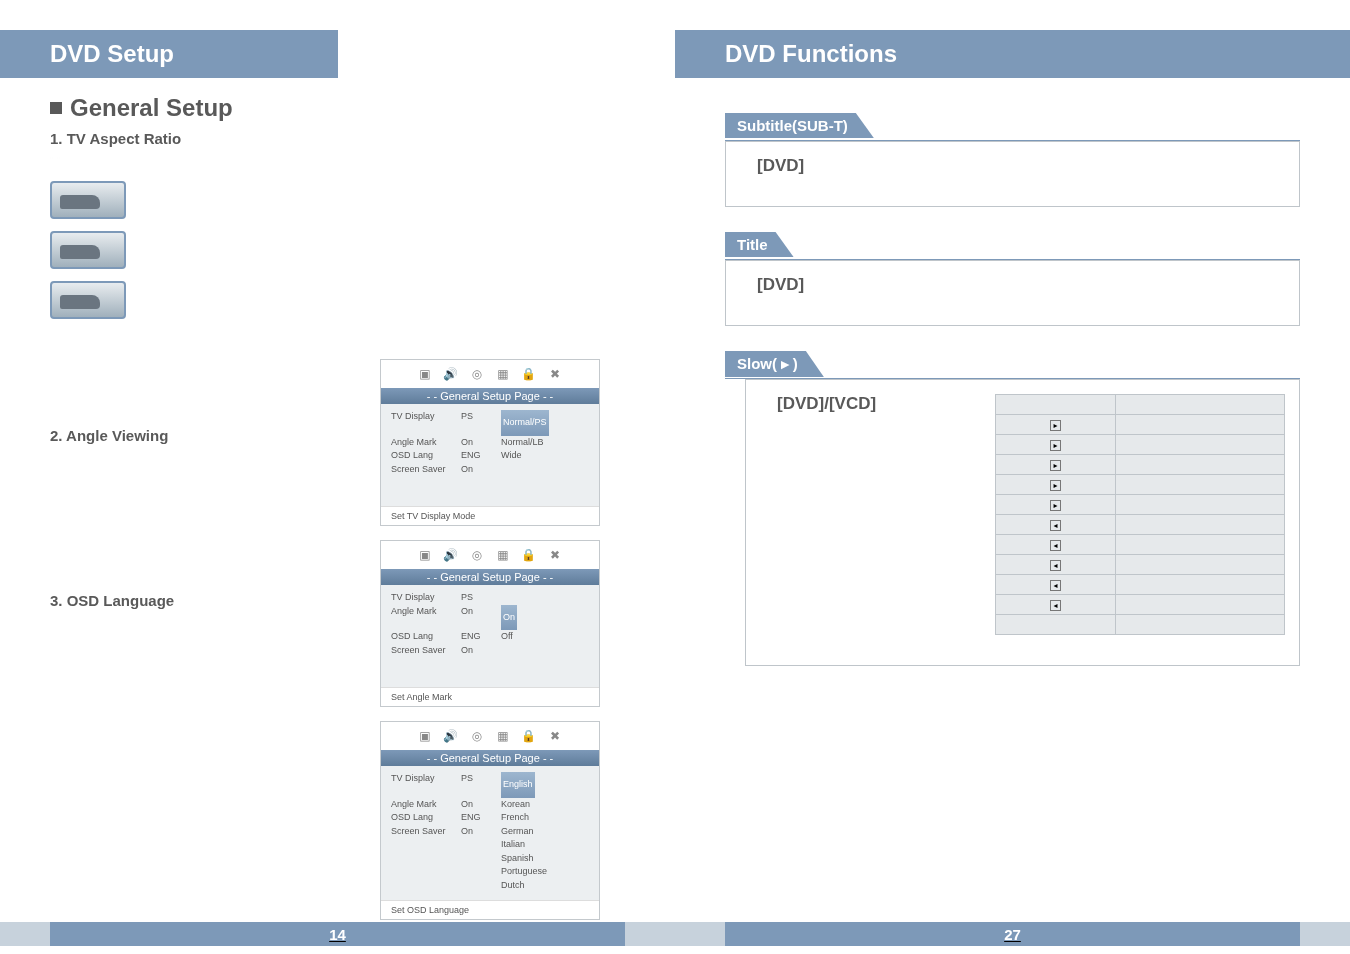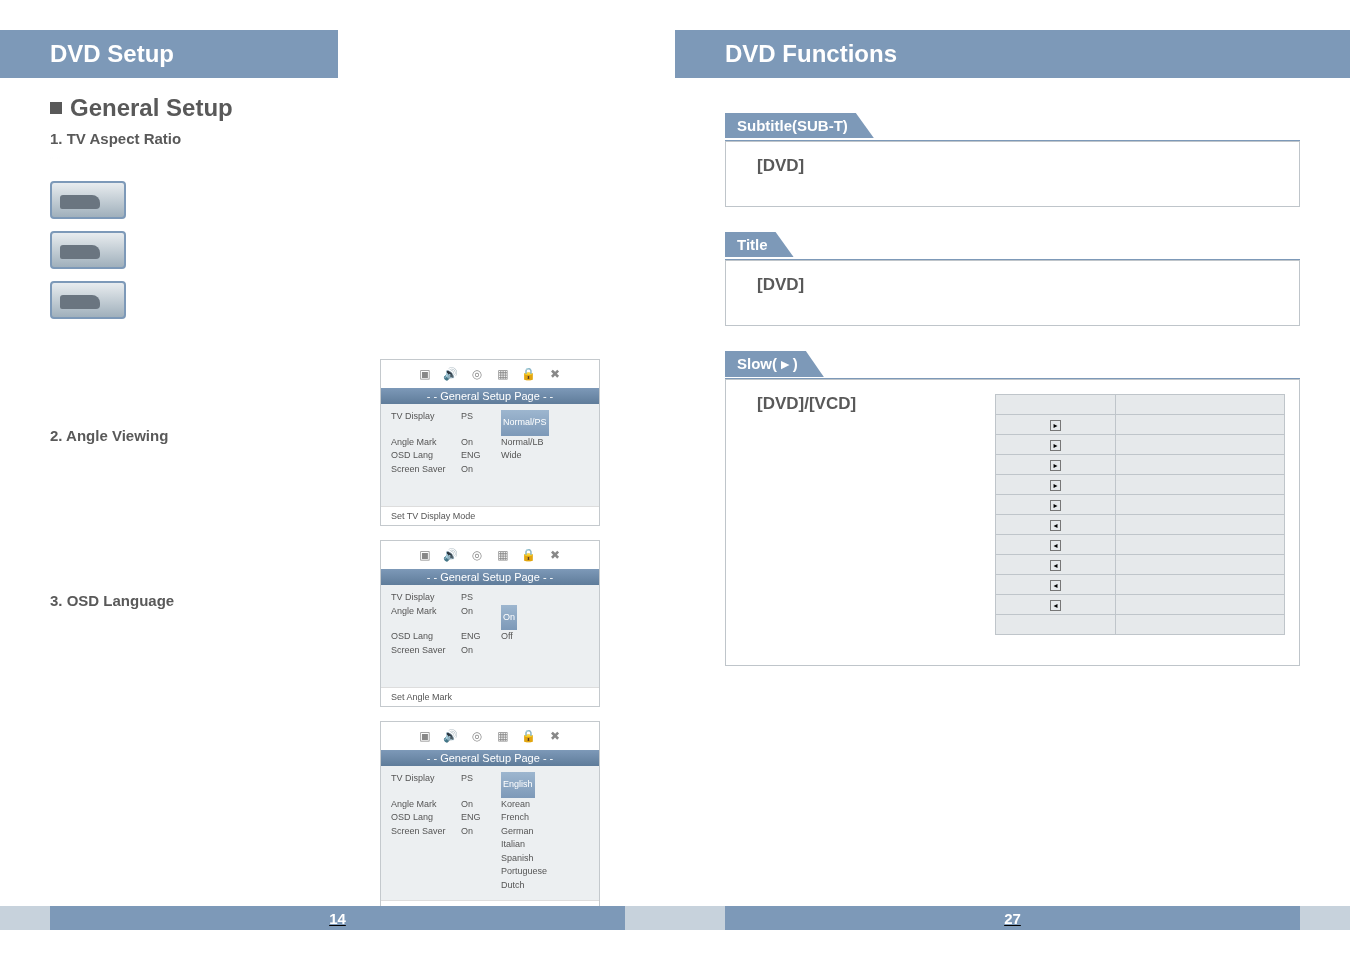--- a/index.html
+++ b/index.html
@@ -28,21 +28,21 @@
 .right-section { margin-top: 25px; }
 .tab-label { position: relative; height: 28px; }
 .tab-shape { background:#7d99b8; color:#fff; font-size:15px; font-weight:bold; padding:4px 26px 4px 12px; display:inline-block; clip-path: polygon(0 0, calc(100% - 18px) 0, 100% 100%, 0 100%); text-align: right; }
 .tab-line { position:absolute; bottom:0; left:0; right:0; height:1px; background:#7d99b8; }
 .info-box { border:1px solid #bfc5ca; margin-top:0; padding:14px 14px 30px 31px; }
 .info-label { font-size:17px; font-weight:bold; color:#595959; }
 .slow-table { border:1px solid #bfc5ca; width:290px; font-size:10px; border-collapse:collapse; }
 .slow-table td { border:1px solid #bfc5ca; height:20px; padding:0 6px; background:#e6e9eb; text-align:center; }
 .slow-table td:first-child { width:120px; }
 .slow-icon { font-size:8px; border:1px solid #777; padding:0 2px; }
-.footer-bar { position:absolute; bottom:24px; left:0; right:0; height:24px; display:flex;text-decoration:underline; }
+.footer-bar { position:absolute; bottom:8px; left:0; right:0; height:24px; display:flex;text-decoration:underline; }
 .fb-seg { height:24px; }
 .fb-light { background:#c7d2dc; }
 .fb-dark { background:#7d99b8; color:#fff; font-size:15px; font-weight:bold; display:flex; align-items:center; justify-content:center; }
 .layout-row { display:flex; gap:30px; align-items:flex-start; }
 </style>
 </head>
 <body>
 
 <div class="page">
   <div class="header-bar header-left">
@@ -220,21 +220,21 @@
         </div>
     </div>
     <div class="right-section">
       <div class="tab-label"><span class="tab-shape">Title</span><div class="tab-line"></div></div>
       <div class="info-box">
           <div class="info-label">[DVD]</div>
         </div>
     </div>
     <div class="right-section">
       <div class="tab-label"><span class="tab-shape">Slow( ▸ )</span><div class="tab-line"></div></div>
-      <div class="info-box" style="display:flex; gap:10px; align-items:flex-start;">
+      <div class="info-box" style="display:flex; gap:10px; align-items:flex-start;margin-left:20px;">
         <div class="info-label" style="flex:1;">[DVD]/[VCD]</div>
         <table class="slow-table">
           <tbody>
               <tr>
                 <td></td>
                 <td></td>
               </tr>
           <tr>
                 <td><span class="slow-icon">▸</span></td>
                 <td></td>

